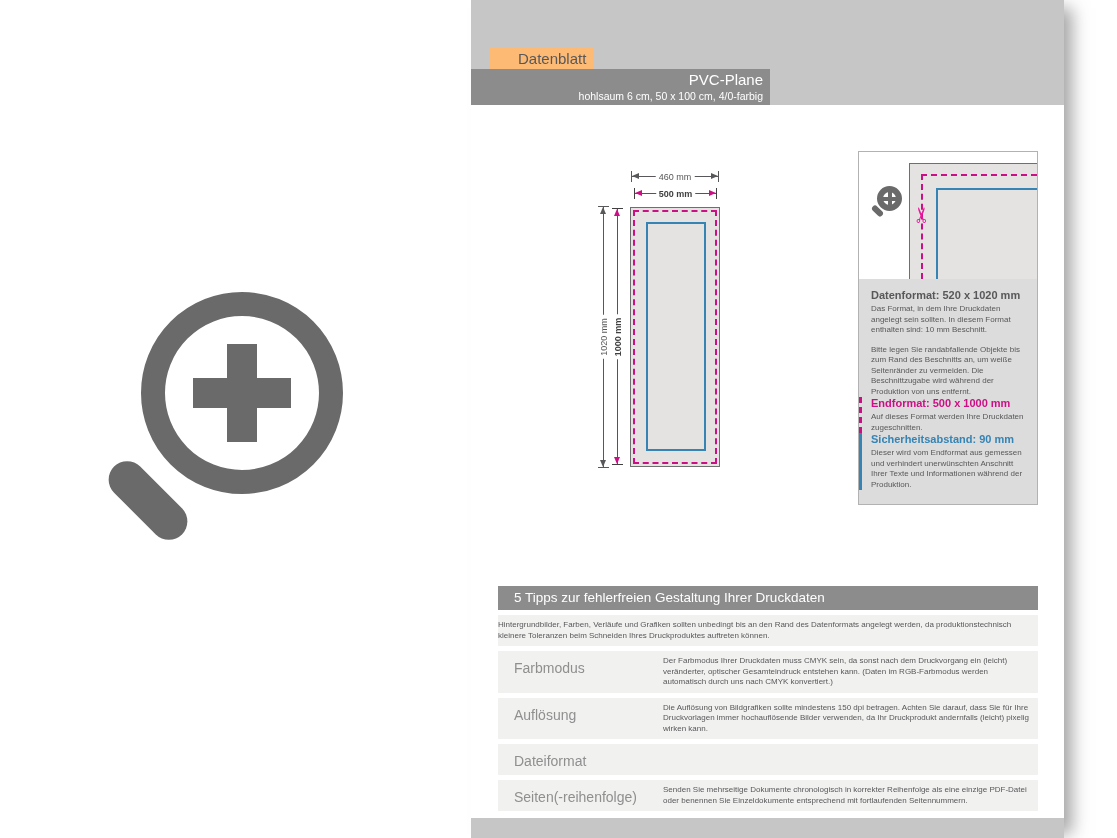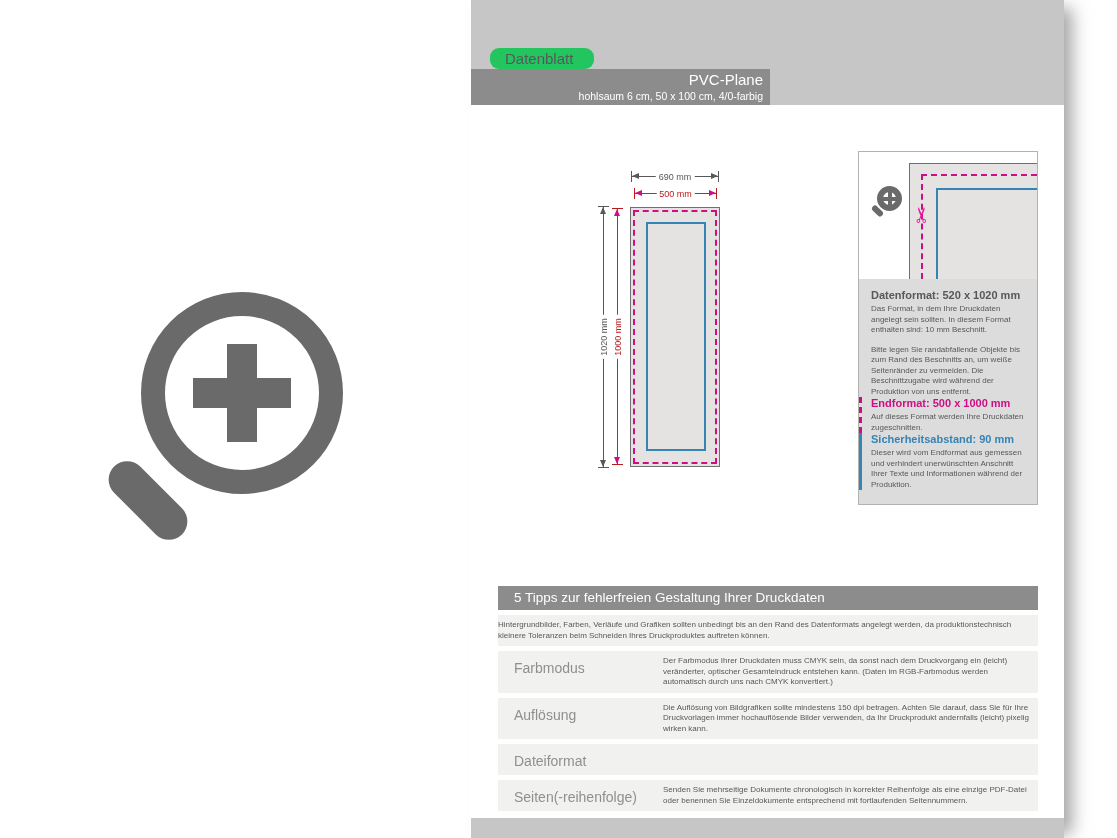--- a/index.html
+++ b/index.html
@@ -16,22 +16,22 @@
   .zil-plus-v { position:absolute; left:119px; top:62px; width:30px; height:98px; background:#6a6a6a; }
   .zil-handle { position:absolute; left:-8px; top:200px; width:96px; height:37px;
                 background:#6a6a6a; border-radius:19px; transform:rotate(45deg); }
 
   
   .page { position:absolute; left:471px; top:0; width:593px; height:838px; background:#fff;
           box-shadow:14px 2px 16px -6px rgba(90,90,90,0.55); }
   .top-band { position:absolute; left:0; top:0; width:593px; height:105px; background:#c6c6c6; }
   .bottom-band { position:absolute; left:0; bottom:0; width:593px; height:20px; background:#c6c6c6; }
 
-  .tab { position:absolute; left:19px; top:48px; width:104px; height:21px; background:#22c55e;
-         color:#58585a; font-size:15px; line-height:21px; padding-left:15px;border-radius:9px; }
+  .tab { position:absolute; left:19px; top:48px; width:104px; height:21px; background:#fdba74;
+         color:#58585a; font-size:15px; line-height:21px; padding-left:28px; }
   .title-bar { position:absolute; left:0; top:69px; width:299px; height:36px; background:#8c8c8c;
                color:#fff; text-align:right; padding-right:7px; }
   .title-bar .title { display:block; font-size:15px; font-weight:normal; line-height:19px; margin-top:1px; }
   .title-bar .subtitle { display:block; font-size:10.5px; line-height:14px; }
 
   
   .rect-data { position:absolute; left:159px; top:207px; width:90px; height:260px;
                background:#e4e3e2; border:1px solid #6f6f6f; }
   .rect-end  { position:absolute; left:162px; top:210px; width:84px; height:254px;
                border:2px dashed #cc0f85; }
@@ -50,21 +50,21 @@
   .dim-h .a-l { left:0; top:-3px; border-top:3.5px solid transparent; border-bottom:3.5px solid transparent; border-right-width:7px; border-right-style:solid; }
   .dim-h .a-r { right:0; top:-3px; border-top:3.5px solid transparent; border-bottom:3.5px solid transparent; border-left-width:7px; border-left-style:solid; }
   .dim-v .a-t { top:0; left:-3px; border-left:3.5px solid transparent; border-right:3.5px solid transparent; border-bottom-width:7px; border-bottom-style:solid; }
   .dim-v .a-b { bottom:0; left:-3px; border-left:3.5px solid transparent; border-right:3.5px solid transparent; border-top-width:7px; border-top-style:solid; }
   .tick { position:absolute; background:currentColor; }
   .dim-h .t-l { left:-1px; top:-5px; width:1px; height:11px; }
   .dim-h .t-r { right:-1px; top:-5px; width:1px; height:11px; }
   .dim-v .t-t { top:-1px; left:-5px; height:1px; width:11px; }
   .dim-v .t-b { bottom:-1px; left:-5px; height:1px; width:11px; }
   .c-gray { color:#58585a; } .c-gray .line-h,.c-gray .line-v{background:#58585a;} .c-gray .a-l{border-right-color:#58585a;} .c-gray .a-r{border-left-color:#58585a;} .c-gray .a-t{border-bottom-color:#58585a;} .c-gray .a-b{border-top-color:#58585a;}
-  .c-mag { color:#b91c1c; } .c-mag .line-h,.c-mag .line-v{background:#cc0f85;} .c-mag .a-l{border-right-color:#cc0f85;} .c-mag .a-r{border-left-color:#cc0f85;} .c-mag .a-t{border-bottom-color:#cc0f85;} .c-mag .a-b{border-top-color:#cc0f85;}
+  .c-mag { color:#404040;font-weight:bold; } .c-mag .line-h,.c-mag .line-v{background:#cc0f85;} .c-mag .a-l{border-right-color:#cc0f85;} .c-mag .a-r{border-left-color:#cc0f85;} .c-mag .a-t{border-bottom-color:#cc0f85;} .c-mag .a-b{border-top-color:#cc0f85;}
 
   
   .info-panel { position:absolute; left:387px; top:151px; width:180px; border:1px solid #b2b2b2; background:#dcdcdc; }
   .panel-top { position:relative; height:127px; background:#fff; overflow:hidden; }
   .corner-fill { position:absolute; left:50px; top:11px; right:0; bottom:0; background:#e4e3e2;
                  border-left:1px solid #6f6f6f; border-top:1px solid #6f6f6f; }
   .corner-mh { position:absolute; left:62px; right:0; top:22px; border-top:2px dashed #cc0f85; }
   .corner-mv { position:absolute; left:62px; top:22px; bottom:0; border-left:2px dashed #cc0f85; }
   .corner-bh { position:absolute; left:77px; right:0; top:36px; border-top:2px solid #3584b4; }
   .corner-bv { position:absolute; left:77px; top:36px; bottom:0; border-left:2px solid #3584b4; }
@@ -119,21 +119,21 @@
 
     <div>
       <div class="rect-data"></div>
       <div class="rect-end"></div>
       <div class="rect-safe"></div>
 
       <div class="dim dim-h c-gray" style="left:161px; top:176px; width:86px;">
         <span class="line-h"></span>
         <span class="tick t-l"></span>
           <span class="arr a-l"></span>
-        <span class="lbl">690 mm</span>
+        <span class="lbl">460 mm</span>
         <span class="arr a-r"></span>
           <span class="tick t-r"></span>
       </div>
       <div class="dim dim-h c-mag" style="left:164px; top:193px; width:81px;">
         <span class="line-h"></span>
         <span class="tick t-l"></span>
           <span class="arr a-l"></span>
         <span class="lbl">500 mm</span>
         <span class="arr a-r"></span>
           <span class="tick t-r"></span>

